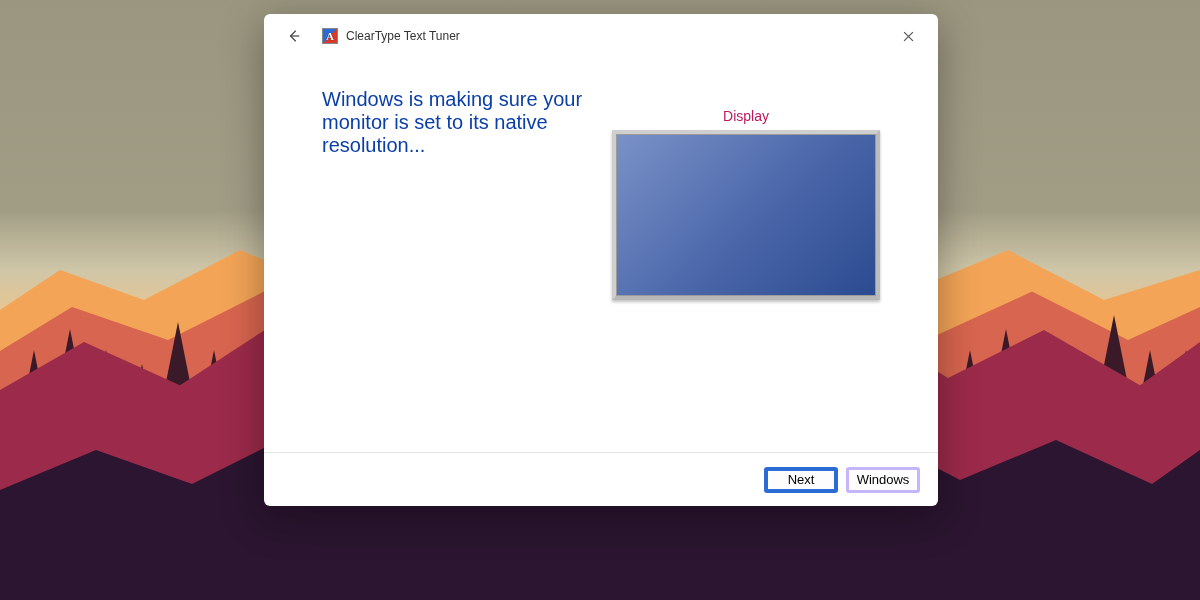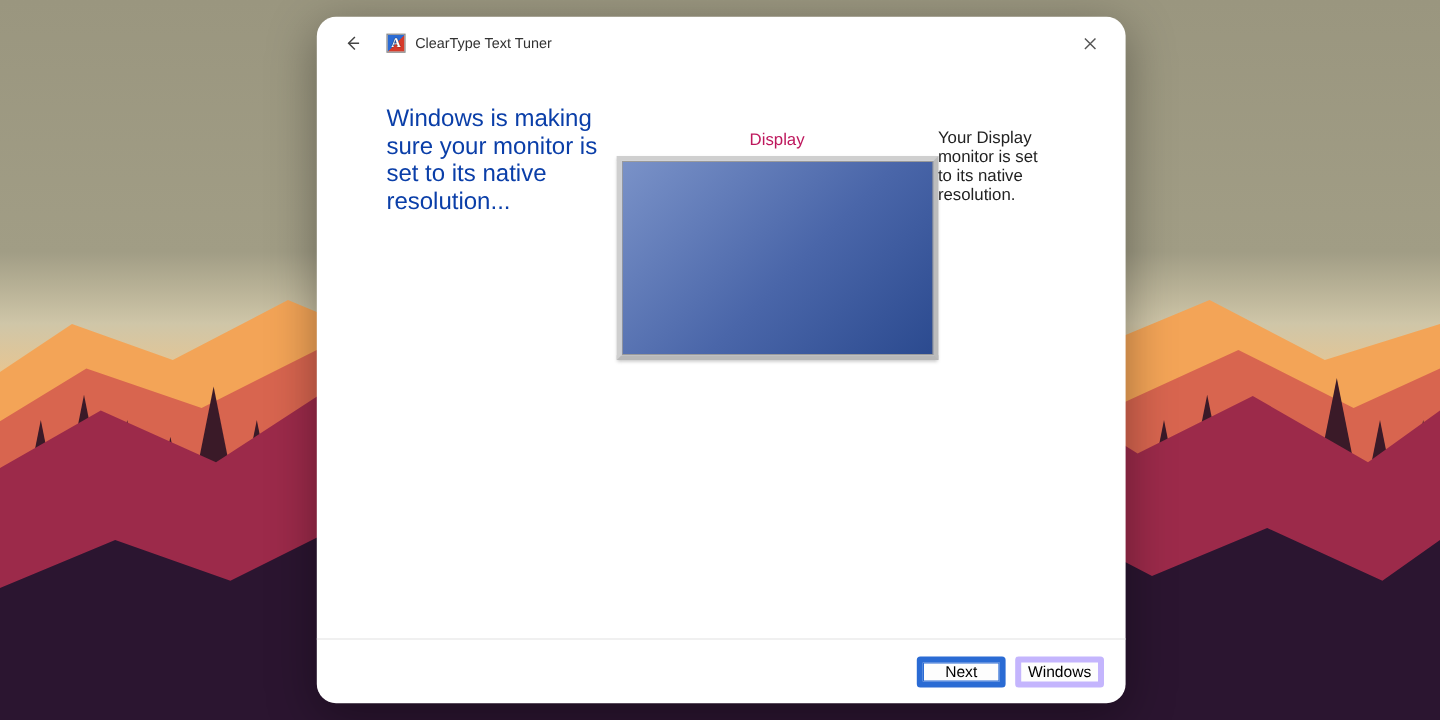--- a/index.html
+++ b/index.html
@@ -29,43 +29,43 @@
       clip-path:polygon(0 100%,0 45%,8% 25%,16% 42%,24% 18%,32% 40%,40% 12%,48% 38%,56% 10%,64% 35%,72% 15%,80% 40%,88% 20%,96% 42%,100% 25%,100% 100%);
       background-color:#2b1530;
     }
     
     .trees { position:absolute; bottom:180px; left:0; right:0; height:140px; }
     .tree { position:absolute; bottom:0; width:20px; }
     .tree::before{content:"";position:absolute;bottom:0;left:50%;transform:translateX(-50%);width:3px;height:15px;background:#3a1a28;}
     .tree::after{content:"";position:absolute;bottom:10px;left:50%;transform:translateX(-50%);width:0;height:0;border-left:12px solid transparent;border-right:12px solid transparent;border-bottom:60px solid #3a1a28;}
     
     .dialog {
-      position:absolute; left:264px; top:14px; width:674px; height:572px;
-      background:#fff; border-radius:16px; box-shadow:0 10px 40px rgba(0,0,0,.35);
+      position:absolute; left:264px; top:14px; width:674px; height:492px;
+      background:#fff; border-radius:6px; box-shadow:0 10px 40px rgba(0,0,0,.35);
       display:flex; flex-direction:column;
     }
     .titlebar { height:44px; display:flex; align-items:center; padding:0 10px 0 18px; }
     .back { width:24px; height:24px; display:flex; align-items:center; justify-content:center; color:#444; cursor:pointer; border-radius:4px; }
     .app-icon{ width:16px; height:16px; margin-left:16px; margin-right:8px; background:linear-gradient(135deg,#2a6bd4 0 50%,#d63a2a 50% 100%); position:relative; border:1px solid #888;}
     .app-icon::after{content:"A"; position:absolute; inset:0; font:bold 11px/14px Georgia,serif; text-align:center; color:#fff; text-shadow:0 0 1px #000;}
     .title { font-size:12px; color:#333; }
     .close { margin-left:auto; width:40px; height:30px; display:flex; align-items:center; justify-content:center; color:#555; cursor:pointer; border-radius:4px;}
     .content{ flex:1; padding:0 58px; display:flex; flex-direction:row; }
     .heading{ color:#0a3ea8; font-size:20px; font-weight:400; margin-top:30px; }
     .display-area{ margin-top:50px; text-align:center; }
     .display-label{ font-size:14px; color:#be185d; margin-bottom:6px; }
     .monitor{
       width:268px; height:170px; margin:0 auto;
       border:4px solid #cfcfcf; border-bottom-color:#b8b8b8; border-right-color:#bcbcbc;
       background:linear-gradient(135deg,#7a92c8 0%,#4a66a9 55%,#2b4a8f 100%);
       box-shadow: inset 0 0 0 1px #9a9a9a, 0 2px 3px rgba(0,0,0,.25);
     }
     .status{ font-size:14px; color:#222; margin-top:48px; }
     .footer{ height:54px; border-top:1px solid #e6e6e6; display:flex; align-items:center; justify-content:flex-end; padding:0 18px; gap:8px;}
-    .btn{ min-width:74px; height:26px; font-size:13px; border:5px solid #c4b5fd; background:#fdfdfd; border-radius:3px; cursor:pointer; }
+    .btn{ min-width:74px; height:26px; font-size:13px; border:3px solid #c4b5fd; background:#fdfdfd; border-radius:3px; cursor:pointer; }
     .btn.primary{ border-color:#2a6bd4; box-shadow:inset 0 0 0 1px #2a6bd4; }
   </style>
 </head>
 <body>
 
 <div class="bg">
   <div class="sky"></div>
   <div class="layer m1"></div>
   <div class="layer m2"></div>
   <div class="trees">
@@ -105,20 +105,19 @@
   </div>
 
   <div class="content">
     <div class="heading">Windows is making sure your monitor is set to its native resolution...</div>
 
     <div class="display-area">
       <div class="display-label">Display</div>
       <div class="monitor"></div>
     </div>
 
-    <div class="status">Your Display monitor is set to its native resolution.</div>
   </div>
 
   <div class="footer">
     <button class="btn primary">Next</button>
     <button class="btn">Windows</button>
   </div>
 </div>
 
 </body></html>

